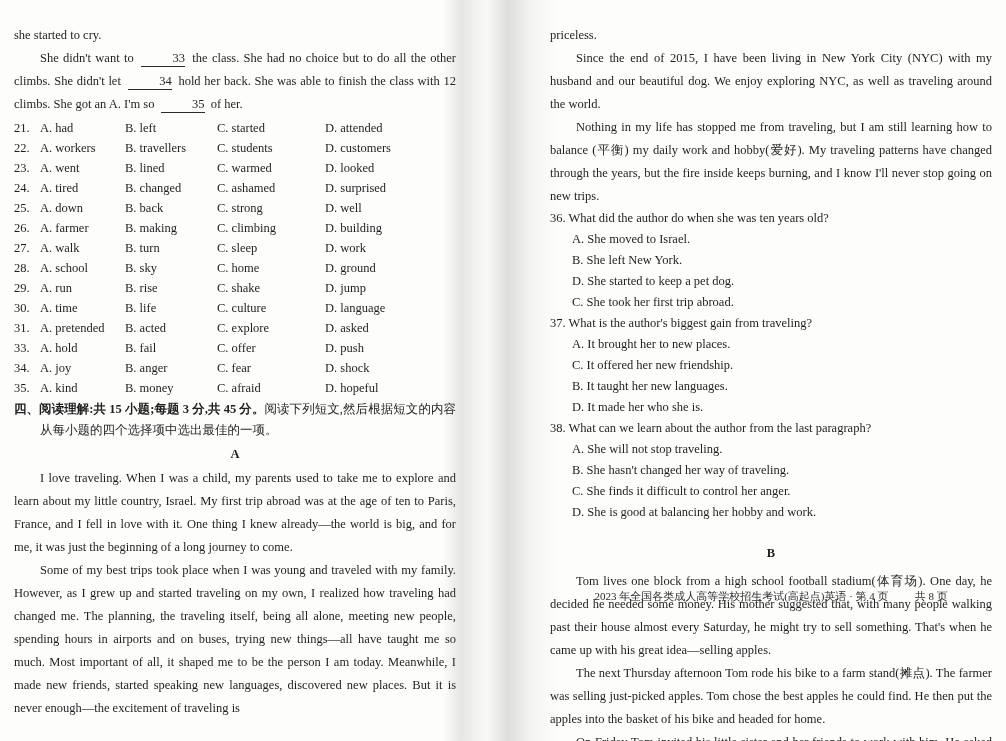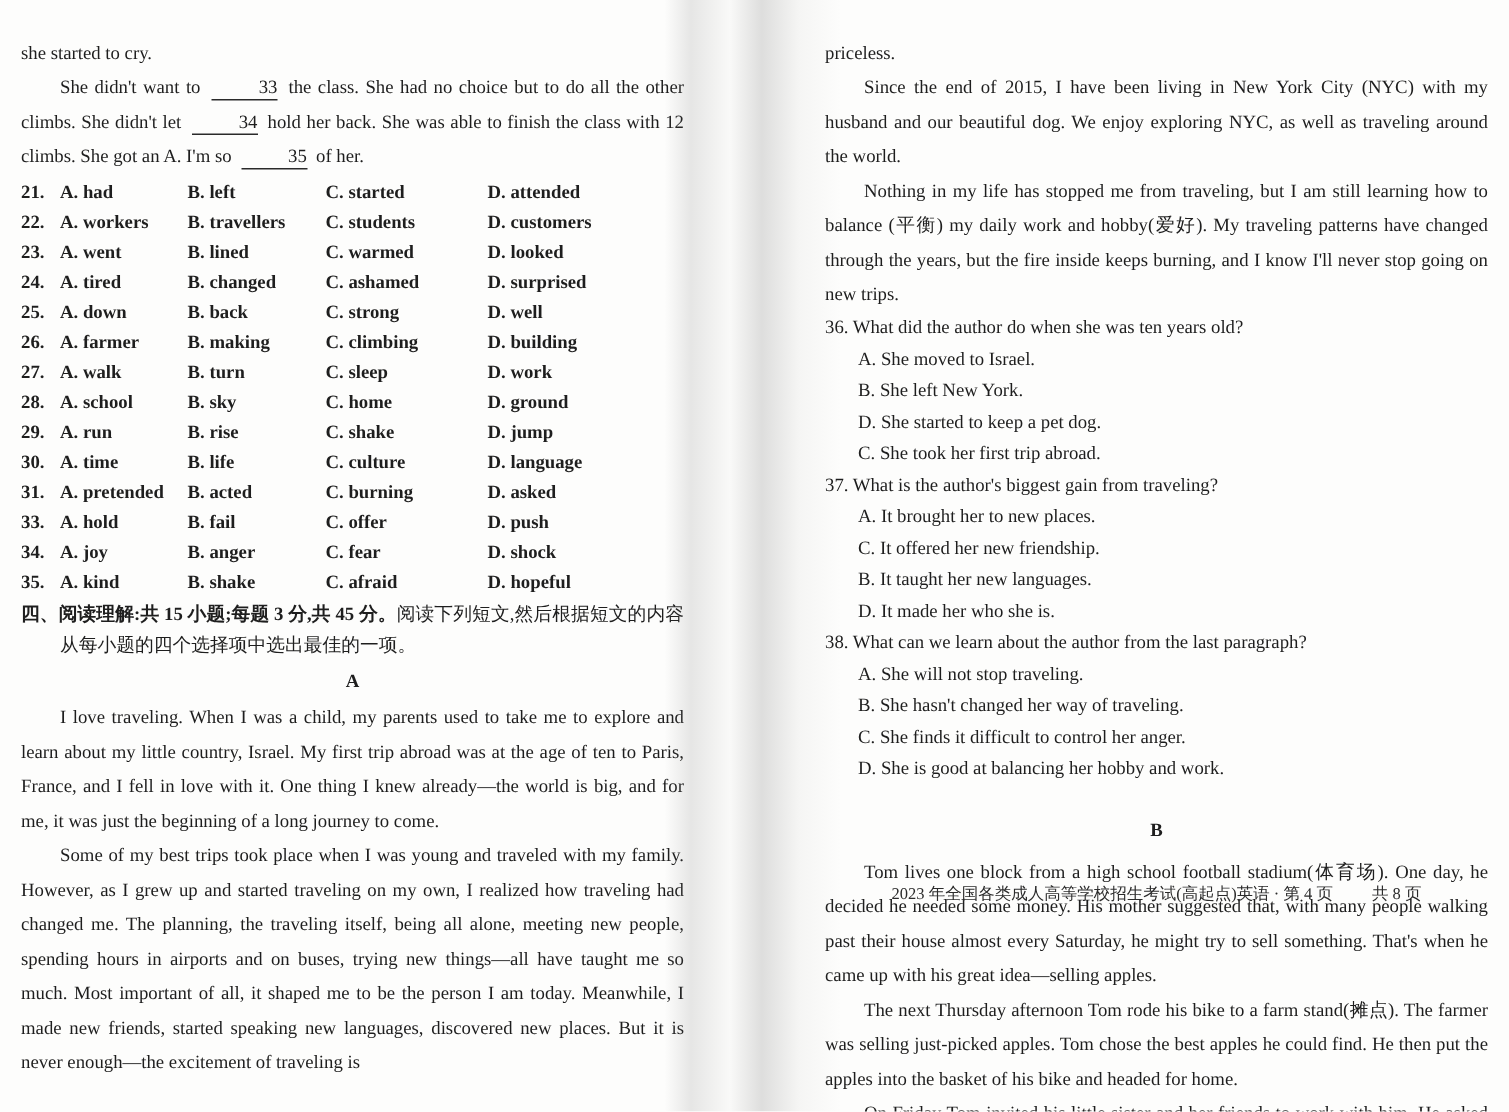--- a/index.html
+++ b/index.html
@@ -23,21 +23,21 @@
       rgba(255,255,255,0) 100%);
   }
   p{margin:0;}
   .para{text-align:justify;text-indent:26px;line-height:23px;}
   .noind{text-indent:0;}
   .blank{
     display:inline-block;min-width:44px;text-align:right;
     border-bottom:1px solid #2a2a2a;margin:0 3px;line-height:15px;
   }
   .cloze-table{margin-top:2px;}
-  .crow{display:grid;grid-template-columns:26px 85px 92px 108px 1fr;line-height:20px;font-weight:bold;}
+  .crow{display:grid;grid-template-columns:26px 85px 92px 108px 1fr;line-height:20px;}
   .cn{}
   .co{white-space:nowrap;}
   .secheader{padding-left:26px;text-indent:-26px;line-height:21px;text-align:justify;margin-top:1px;}
   .bold{font-weight:bold;}
   .plabel{text-align:center;font-weight:bold;line-height:21px;margin:3px 0 2px 0;}
   .rq{line-height:21px;text-align:justify;}
   .ropt{padding-left:22px;line-height:21px;}
   .gap{height:17px;}
   .gap-s{height:4px;}
   .pfooter{
@@ -125,41 +125,41 @@
         <span class="cn">30.</span>
         <span class="co">A. time</span>
         <span class="co">B. life</span>
         <span class="co">C. culture</span>
         <span class="co">D. language</span>
       </div>
     <div class="crow">
         <span class="cn">31.</span>
         <span class="co">A. pretended</span>
         <span class="co">B. acted</span>
-        <span class="co">C. burning</span>
+        <span class="co">C. explore</span>
         <span class="co">D. asked</span>
       </div>
     <div class="crow">
         <span class="cn">33.</span>
         <span class="co">A. hold</span>
         <span class="co">B. fail</span>
         <span class="co">C. offer</span>
         <span class="co">D. push</span>
       </div>
     <div class="crow">
         <span class="cn">34.</span>
         <span class="co">A. joy</span>
         <span class="co">B. anger</span>
         <span class="co">C. fear</span>
         <span class="co">D. shock</span>
       </div>
     <div class="crow">
         <span class="cn">35.</span>
         <span class="co">A. kind</span>
-        <span class="co">B. shake</span>
+        <span class="co">B. money</span>
         <span class="co">C. afraid</span>
         <span class="co">D. hopeful</span>
       </div>
   </div>
 
   <p class="secheader"><span class="bold">四、阅读理解:共 15 小题;每题 3 分,共 45 分。</span><span>阅读下列短文,然后根据短文的内容从每小题的四个选择项中选出最佳的一项。</span></p>
 
   <p class="plabel">A</p>
 
   <p class="para">I love traveling. When I was a child, my parents used to take me to explore and learn about my little country, Israel. My first trip abroad was at the age of ten to Paris, France, and I fell in love with it. One thing I knew already—the world is big, and for me, it was just the beginning of a long journey to come.</p>

